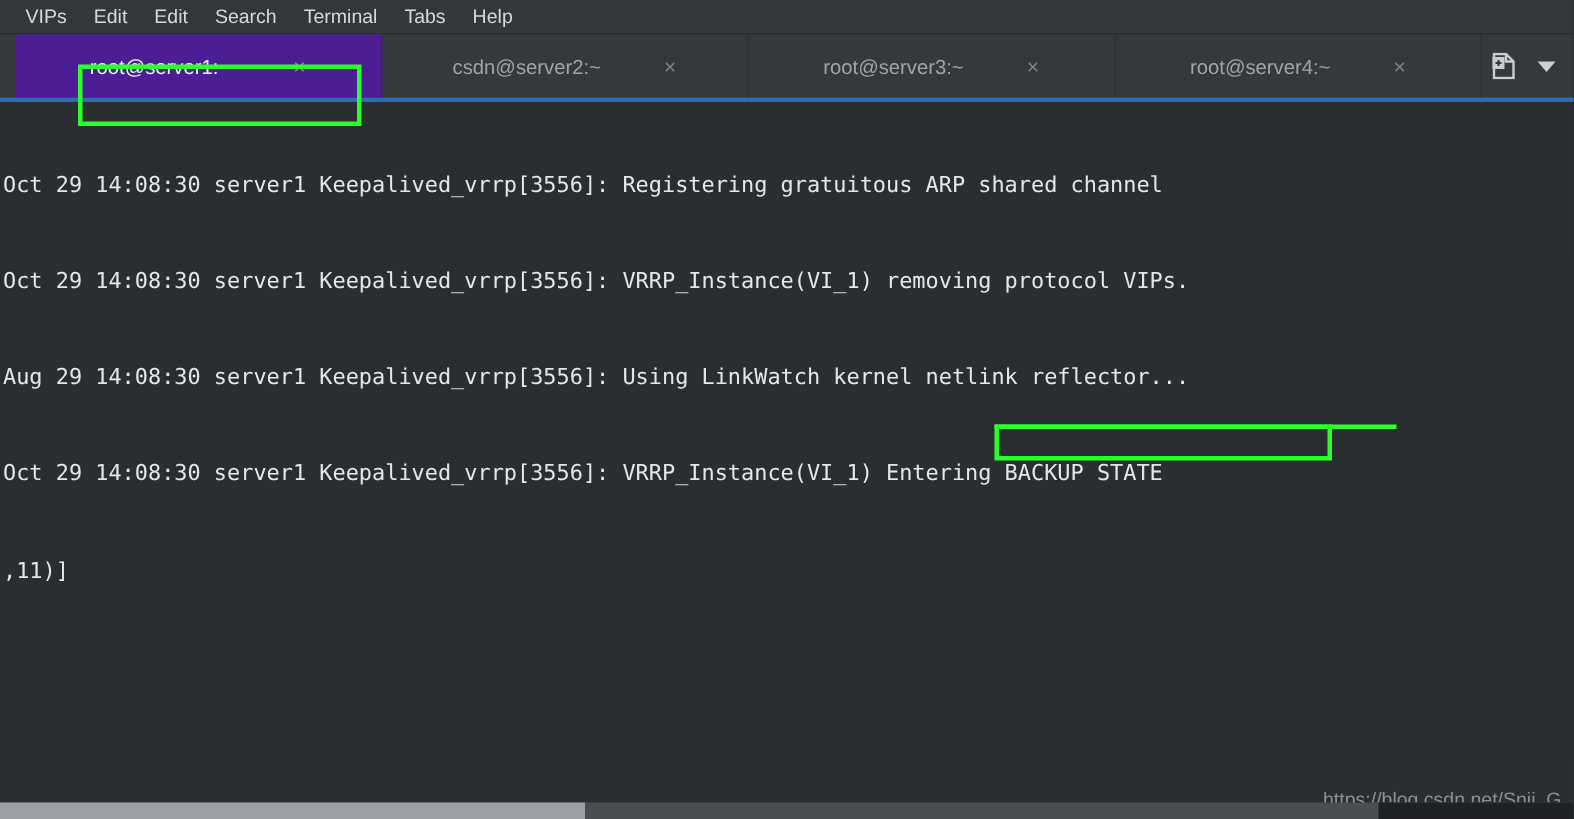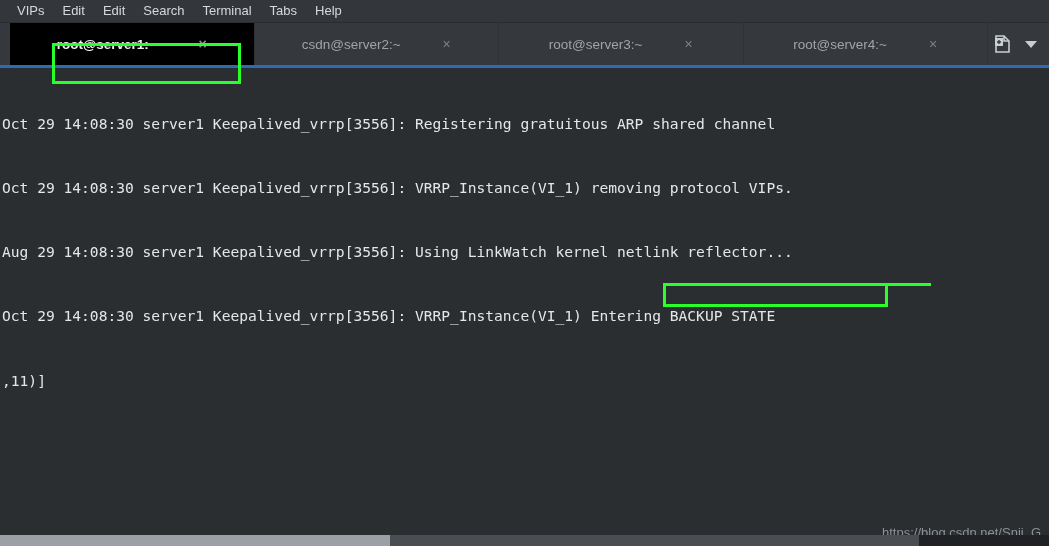--- a/index.html
+++ b/index.html
@@ -81,22 +81,21 @@
   }
   .tab .tab-close {
     font-family: "Liberation Sans", sans-serif;
     font-size: 14px;
     color: #7d8287;
     margin-left: 42px;
     line-height: 1;
     cursor: pointer;
   }
   .tab.active {
-    background: #000000;
-    font-weight: bold;
+    background: #4c1d95;
   }
   .tab.active .tab-label {
     color: #f0f2f4;
   }
   .tab.active .tab-close {
     color: #8d9297;
   }
   .tab-spacer {
     flex: 0 0 10px;
   }

